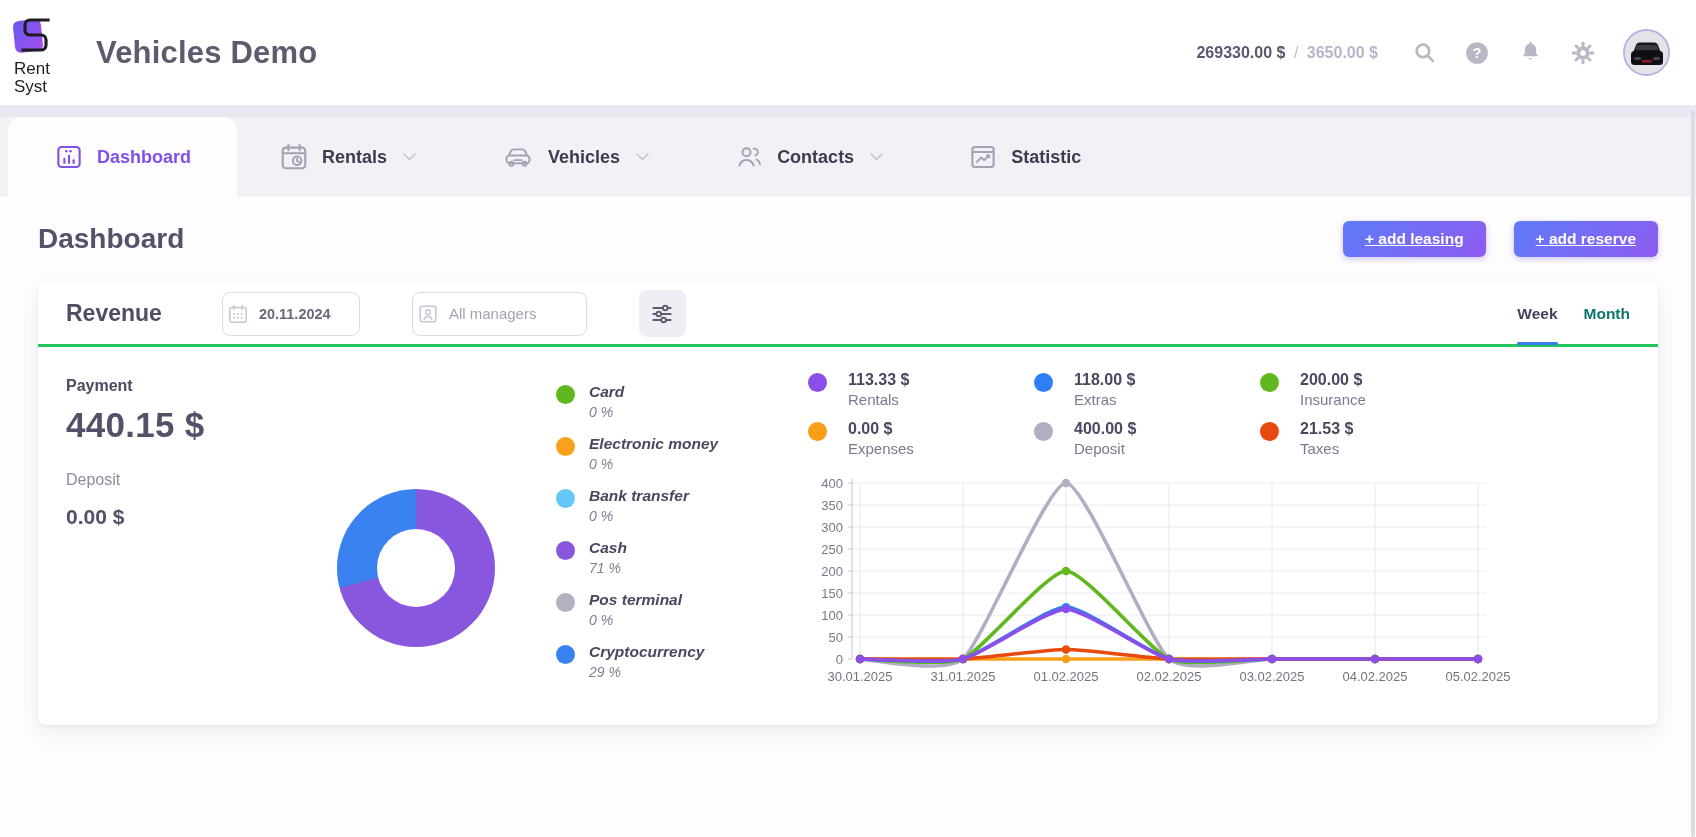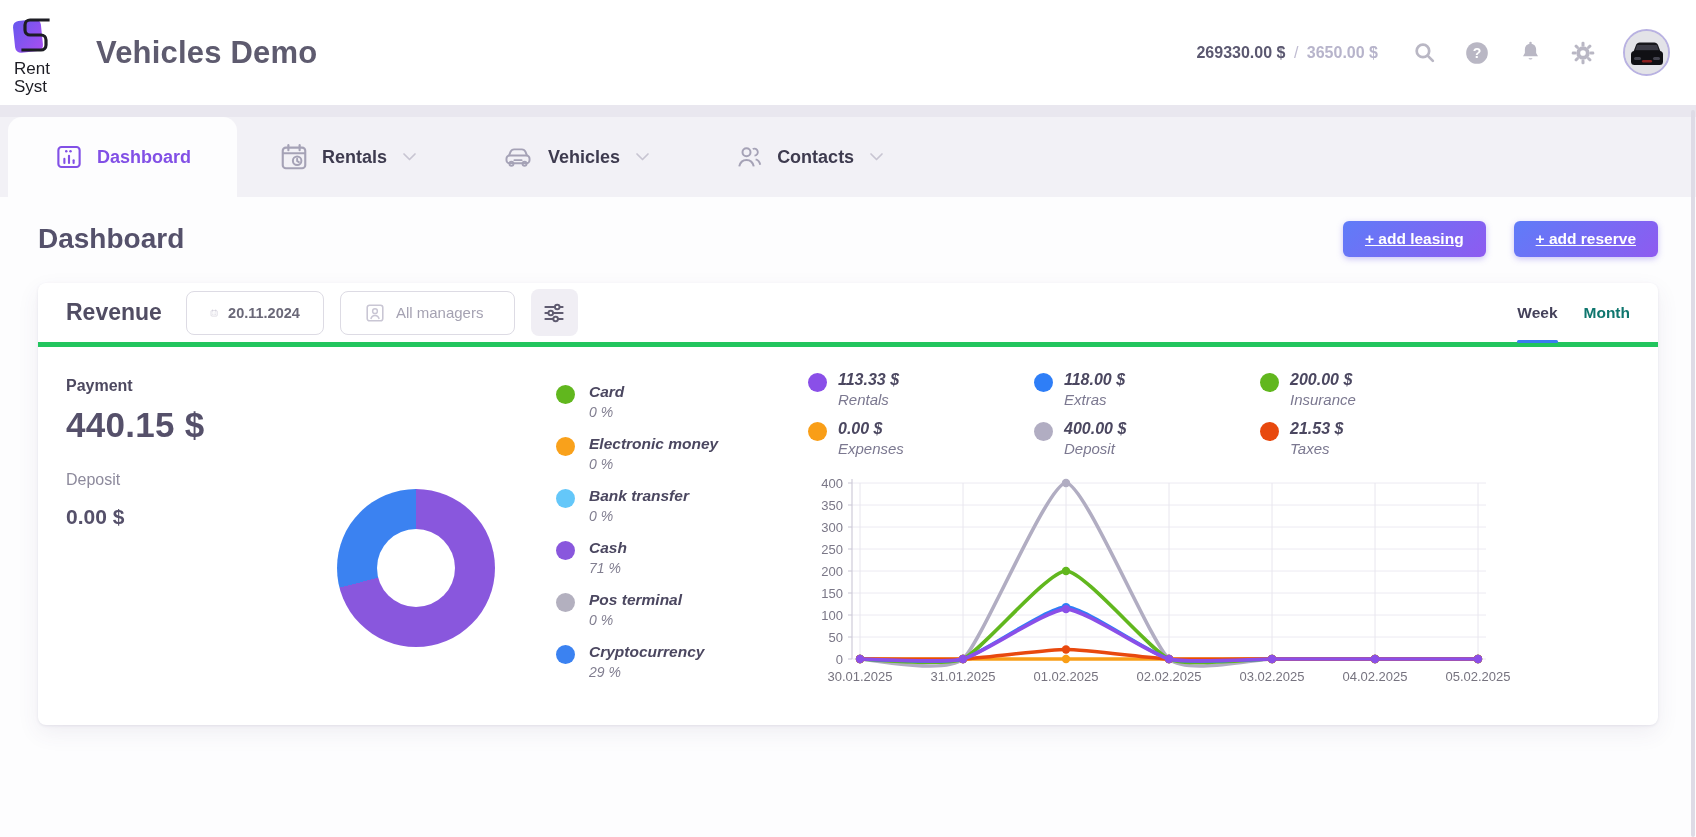--- a/index.html
+++ b/index.html
@@ -33,23 +33,23 @@
   .content { background:#fdfdfe; padding:24px 38px 20px 38px; min-height:690px; }
   .page-head { display:flex; align-items:center; }
   .page-title { font-size:28px; font-weight:700; color:#55516b; }
   .page-actions { margin-left:auto; display:flex; gap:28px; }
   .grad-btn { border:none; cursor:pointer; color:#fff; font-family:inherit; font-size:15.5px; font-weight:600;
               padding:9px 22px; border-radius:6px; background:linear-gradient(135deg,#5f7cf8 0%,#8e5bf0 100%);
               box-shadow:0 2px 6px rgba(110,90,230,.35);text-decoration:underline; }
 
   
   .card { margin-top:26px; background:#fff; border-radius:8px; box-shadow:0 1px 3px rgba(80,70,120,.10), 0 8px 22px rgba(80,70,120,.08); }
-  .card-head { position:relative; display:flex; align-items:center; height:64px; padding:0 28px; border-bottom:5px solid #22c55e; }
+  .card-head { position:relative; display:flex; align-items:center; height:64px; padding:0 28px; border-bottom:3px solid #22c55e;gap:36px; }
   .rev-title { font-size:23px; font-weight:700; color:#514d63; margin-right:24px; }
-  .inp { display:flex; align-items:center; gap:10px; height:44px; border:1px solid #dddbe4; border-radius:8px; padding:0 23px; background:#fff; cursor:pointer; }
+  .inp { display:flex; align-items:center; gap:10px; height:44px; border:1px solid #dddbe4; border-radius:8px; padding:0 4px; background:#fff; cursor:pointer; }
   .inp + .inp { margin-left:16px; }
   .inp .inp-val { font-size:14.5px; color:#6a6878; font-weight:600; }
   .inp .inp-ph { font-size:15px; color:#a5a2b2; }
   .inp.date { width:138px; }
   .inp.managers { width:175px; }
   .filter-btn { margin-left:16px; width:47px; height:47px; border:none; border-radius:8px; background:#f0eef4; display:flex; align-items:center; justify-content:center; cursor:pointer; }
   .period { margin-left:auto; align-self:stretch; display:flex; gap:26px; }
   .ptab { position:relative; display:flex; align-items:center; font-size:15.5px; font-weight:600; color:#0f766e; cursor:pointer; }
   .ptab.active { color:#44415a; }
   .ptab.active::after { content:""; position:absolute; left:0; right:0; bottom:-1px; height:3px; background:#3b7df0; border-radius:2px; }
@@ -71,21 +71,21 @@
   
   .donut-legend { flex:0 0 240px; margin-left:10px; padding-top:12px; display:flex; flex-direction:column; gap:15px; }
   .dl-item { display:flex; gap:14px;font-style:italic; }
   .dl-dot { flex:0 0 19px; width:19px; height:19px; border-radius:50%; margin-top:2px; }
   .dl-label { font-size:15.5px; font-weight:700; color:#4b4760; }
   .dl-pct { font-size:14px; color:#817e90; margin-top:3px; }
 
   
   .line-block { flex:1 1 auto; padding-left:12px; }
   .line-legend { display:grid; grid-template-columns:226px 226px 226px; row-gap:12px; margin-bottom:14px; }
-  .ll-item { display:flex; gap:11px;font-style:italic; }
+  .ll-item { display:flex; gap:21px; }
   .ll-dot { flex:0 0 19px; width:19px; height:19px; border-radius:50%; margin-top:2px; }
   .ll-amount { font-size:16px; font-weight:700; color:#4b4760; }
   .ll-name { font-size:15px; color:#7b7890; margin-top:2px; }
   #line-chart { display:block; width:690px; height:218px; overflow:visible; }
 
   .scrollbar { position:absolute; right:1px; top:110px; bottom:0; width:4px; background:#dedbe6; border-radius:2px; }
 </style>
 </head>
 <body>
 
@@ -218,20 +218,31 @@
             <circle cx="10" cy="8.2" r="3.2" fill="none" stroke="currentColor" stroke-width="1.6"></circle>
             <path d="M4.2 19.5c.7-3.2 2.9-5.1 5.8-5.1s5.1 1.9 5.8 5.1" fill="none" stroke="currentColor" stroke-width="1.6"></path>
             <path d="M15 5.6a2.8 2.8 0 1 1 1.4 5.3" fill="none" stroke="currentColor" stroke-width="1.5"></path>
             <path d="M17.3 13.9c1.9.5 3.2 2 3.7 4.3" fill="none" stroke="currentColor" stroke-width="1.5"></path>
           </svg>
         </span>
         <span>Contacts</span>
         <svg class="chev" width="15" height="10" viewBox="0 0 15 10">
           <polyline points="2,2 7.5,7.5 13,2" fill="none" stroke="#c8c5d2" stroke-width="1.7" stroke-linecap="round" stroke-linejoin="round"></polyline>
         </svg>
+      </div>
+      <div class="nav-item">
+        <span style="display:flex">
+          <svg width="30" height="30" viewBox="0 0 24 24">
+            <rect x="3.5" y="4" width="17" height="16" rx="2" fill="none" stroke="currentColor" stroke-width="1.7"></rect>
+            <line x1="3.5" y1="8" x2="20.5" y2="8" stroke="currentColor" stroke-width="1.6"></line>
+            <polyline points="6.5,16.5 10.5,12.5 13,14.5 17,10.5" fill="none" stroke="currentColor" stroke-width="1.6" stroke-linejoin="round"></polyline>
+            <path d="M17 10.5h-2.4M17 10.5v2.4" fill="none" stroke="currentColor" stroke-width="1.6"></path>
+          </svg>
+        </span>
+        <span>Statistic</span>
       </div>
     </nav>
 
   <main class="content">
     <div class="page-head">
       <h2 class="page-title">Dashboard</h2>
       <div class="page-actions">
         <button class="grad-btn">+ add leasing</button>
         <button class="grad-btn">+ add reserve</button>
       </div>

